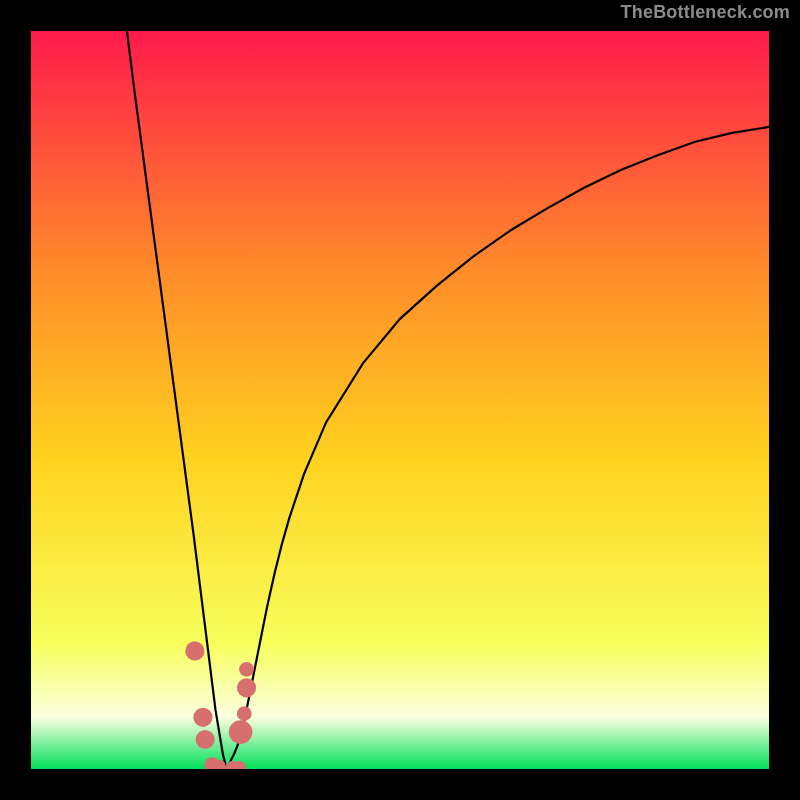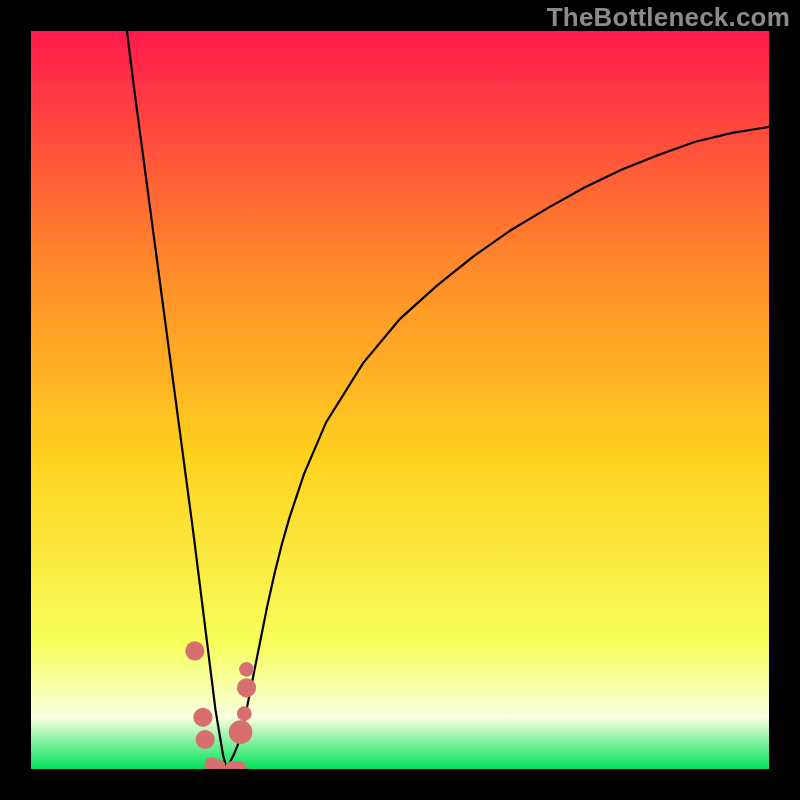--- a/index.html
+++ b/index.html
@@ -25,21 +25,21 @@
     width: 738px;
     height: 738px;
     box-sizing: border-box;
   }
   .watermark {
     position: absolute;
     top: 2px;
     right: 10px;
     font-family: Arial, Helvetica, sans-serif;
     font-weight: 600;
-    font-size: 26px;
+    font-size: 18px;
     color: #8b8b8b;
     letter-spacing: 0.2px;
   }
   svg {
     display: block;
   }
 </style>
 </head>
 <body>
 

